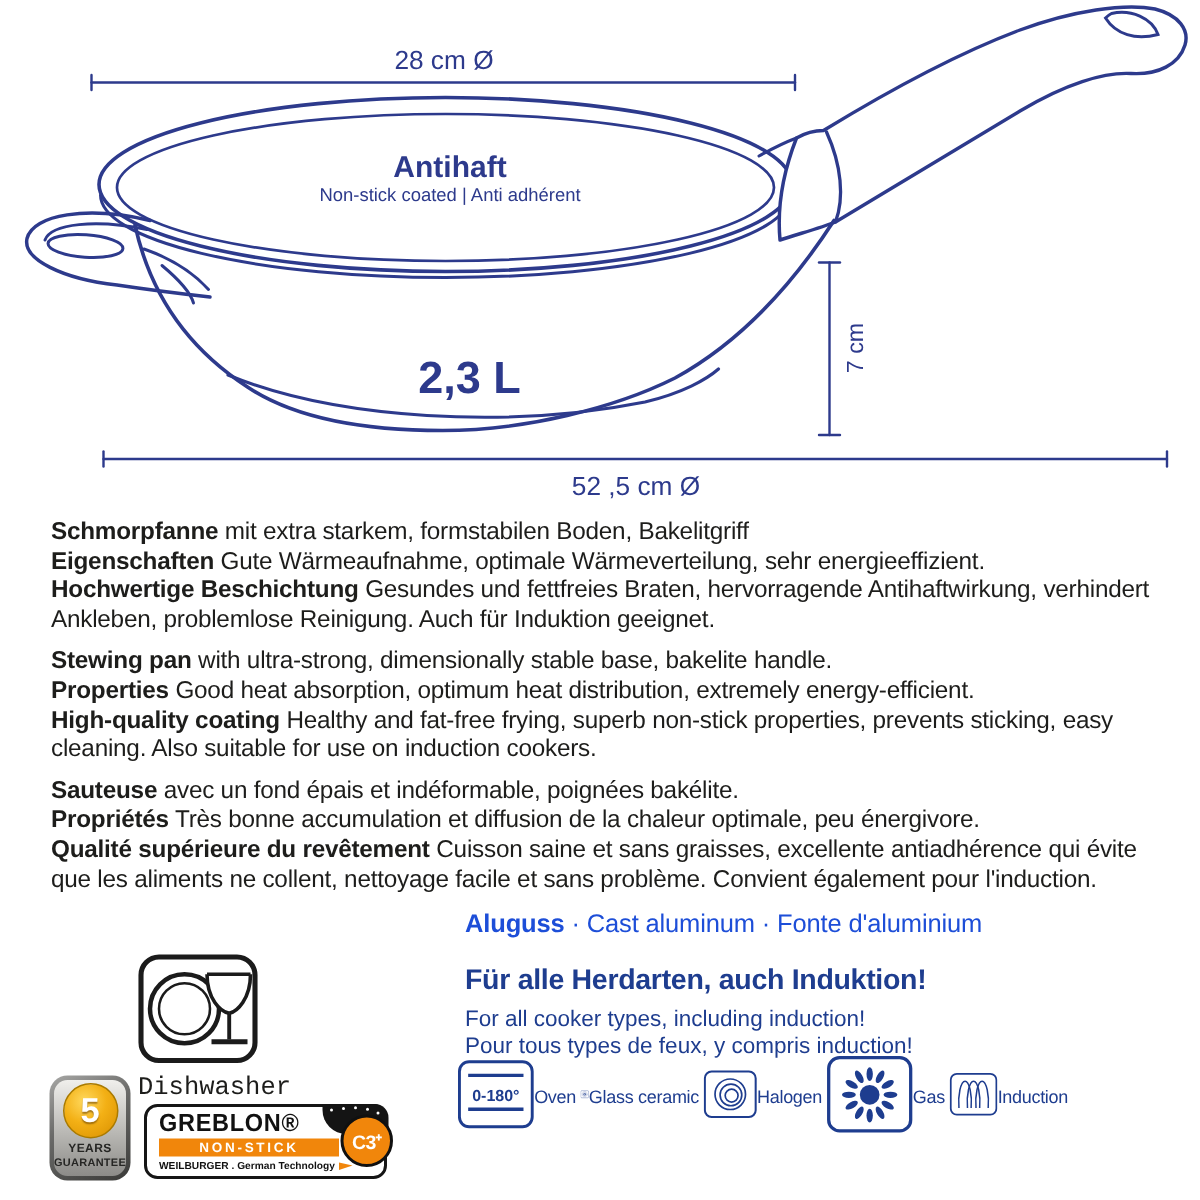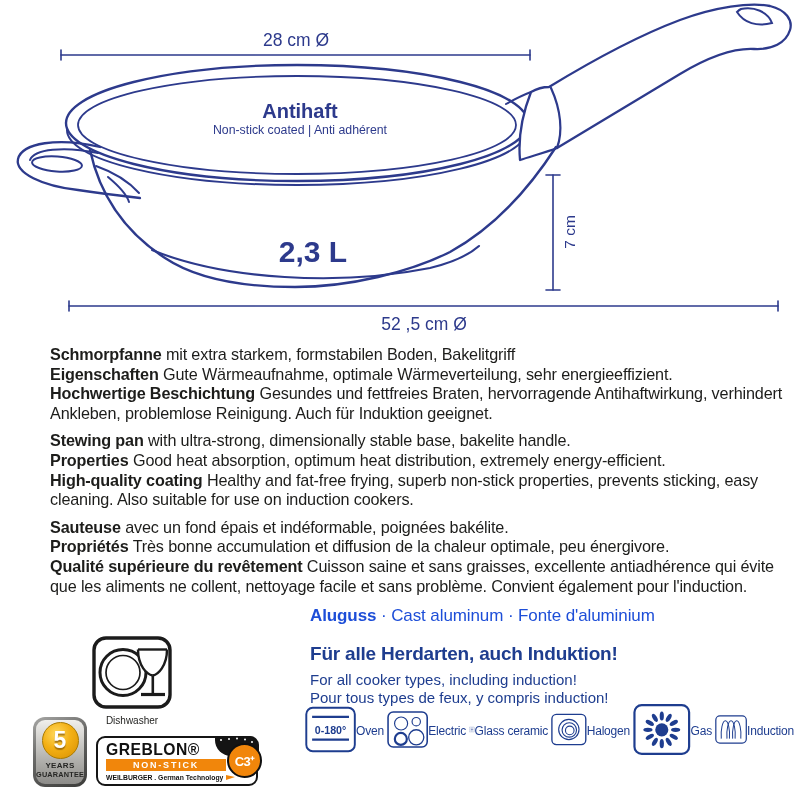--- a/index.html
+++ b/index.html
@@ -1,42 +1,42 @@
 <!DOCTYPE html>
 <html><head>
 <meta charset="utf-8">
 <style>
   html,body{margin:0;padding:0;background:#fff;}
   .stage{position:relative;width:800px;height:800px;background:#fff;overflow:hidden;
          font-family:"Liberation Sans",sans-serif;}
   .abs{position:absolute;}
 
   
-  .desc{left:50px;top:345px;width:737px;color:#1d1d1b;font-size:16.2px;
+  .desc{left:34px;top:345px;width:737px;color:#1d1d1b;font-size:16.2px;
         line-height:19.6px;letter-spacing:-0.15px;}
   .desc p{margin:0;}
   .lang-block{margin-bottom:8px;}
   .desc b{font-weight:700;}
 
   
   .aluguss{left:310px;top:606px;font-size:17px;color:#1d4ed8;letter-spacing:-0.1px;}
   .aluguss b{font-weight:700;}
   .herd{left:310px;top:631px;color:#1e3d8f;}
   .herd-headline{font-size:19px;font-weight:700;letter-spacing:-0.2px;margin:12px 0 6px 0;}
   .herd-line{font-size:15px;line-height:17.5px;margin:0;}
 
   
   .icons-row{left:305px;top:694px;display:flex;gap:3px;}
   .cooker{width:79px;display:flex;flex-direction:row;align-items:center;}
   .cooker svg{display:block;}
   .cooker-label{margin-top:3px;font-size:12px;color:#1e3d8f;white-space:nowrap;letter-spacing:-0.2px;}
 
   
   .dishwasher{left:92px;top:636px;width:80px;text-align:center;}
-  .dish-label{margin-top:2px;font-size:10px;color:#1d1d1b;}
+  .dish-label{margin-top:2px;font-size:17px;color:#1d1d1b;font-family:Liberation Mono, monospace;}
 
   
   .badge5{left:33px;top:717px;width:54px;height:70px;border-radius:12px;box-sizing:border-box;
           padding:3px;background:linear-gradient(150deg,#a8a8a6 0%,#6b6b69 40%,#3a3a38 100%);}
   .badge5-inner{height:100%;border-radius:9px;box-sizing:border-box;
           background:linear-gradient(180deg,#f0efec,#b9b8b4 55%,#8c8b88);
           display:flex;flex-direction:column;align-items:center;}
   .badge5-circle{width:37px;height:37px;margin-top:2px;border-radius:50%;
           background:radial-gradient(circle at 38% 32%,#ffd95e 0%,#f3b015 45%,#d88f00 100%);
           border:1.5px solid #a97a00;box-sizing:border-box;color:#fff;font-size:23px;font-weight:700;
@@ -161,30 +161,20 @@
     <div class="cooker">
       <svg width="79" height="71" viewBox="0 0 79 71">
         <rect x="2" y="2" width="75" height="67" rx="10" fill="none" stroke="#1e3d8f" stroke-width="3"></rect>
         <line x1="11" y1="16" x2="68" y2="16" stroke="#1e3d8f" stroke-width="3.5"></line>
         <text x="39.5" y="42" text-anchor="middle" fill="#1e3d8f" font-size="16.5" font-weight="700" font-family="Liberation Sans, sans-serif">0-180°</text>
         <line x1="11" y1="51" x2="68" y2="51" stroke="#1e3d8f" stroke-width="3.5"></line>
       </svg>
       <div class="cooker-label">Oven</div>
     </div>
 
-    <div class="cooker">
-      <svg width="79" height="71" viewBox="0 0 79 71">
-        <rect x="2" y="2" width="75" height="67" rx="10" fill="none" stroke="#1e3d8f" stroke-width="3"></rect>
-        <circle cx="27" cy="24" r="12.5" fill="none" stroke="#1e3d8f" stroke-width="2.2"></circle>
-        <circle cx="56" cy="20.5" r="8" fill="none" stroke="#1e3d8f" stroke-width="2.2"></circle>
-        <circle cx="26.5" cy="53.5" r="11.5" fill="none" stroke="#1e3d8f" stroke-width="4.2"></circle>
-        <circle cx="56" cy="50.5" r="14.5" fill="none" stroke="#1e3d8f" stroke-width="2.5"></circle>
-      </svg>
-      <div class="cooker-label">Electric</div>
-    </div>
 
     <div class="cooker">
       <svg width="79" height="71" viewBox="0 0 79 71">
         <rect x="2" y="2" width="75" height="67" rx="10" fill="none" stroke="#1e3d8f" stroke-width="3"></rect>
         <circle cx="39.5" cy="35.5" r="11.5" fill="#1e3d8f"></circle>
         <g stroke="#fff" stroke-width="2.3">
           <line x1="28" y1="35.5" x2="51" y2="35.5"></line>
           <line x1="39.5" y1="24" x2="39.5" y2="47"></line>
           <line x1="31.4" y1="27.4" x2="47.6" y2="43.6"></line>
           <line x1="47.6" y1="27.4" x2="31.4" y2="43.6"></line>

